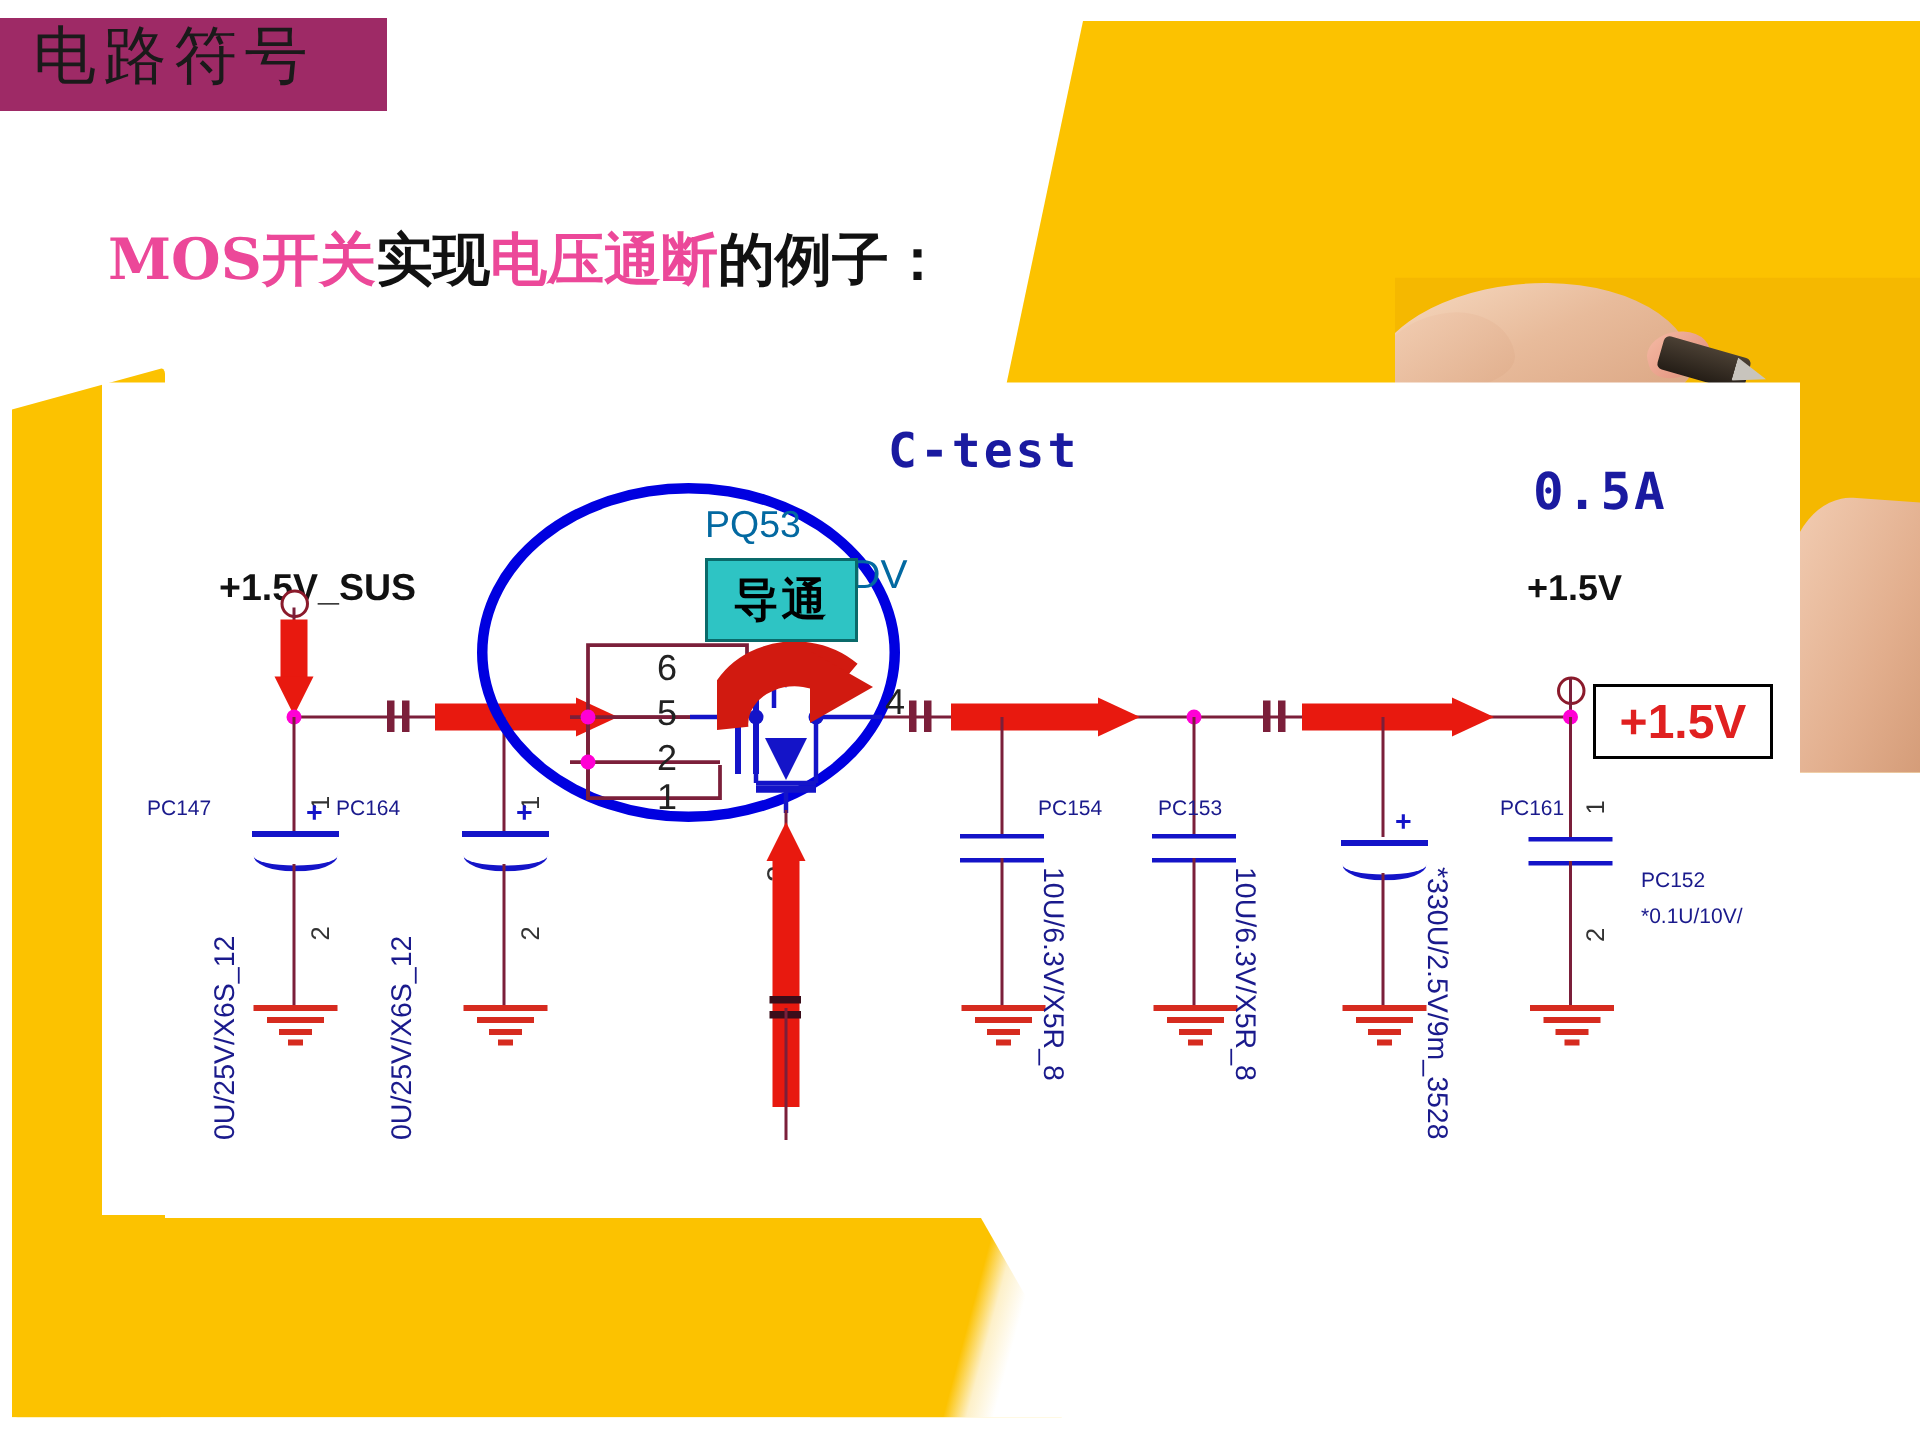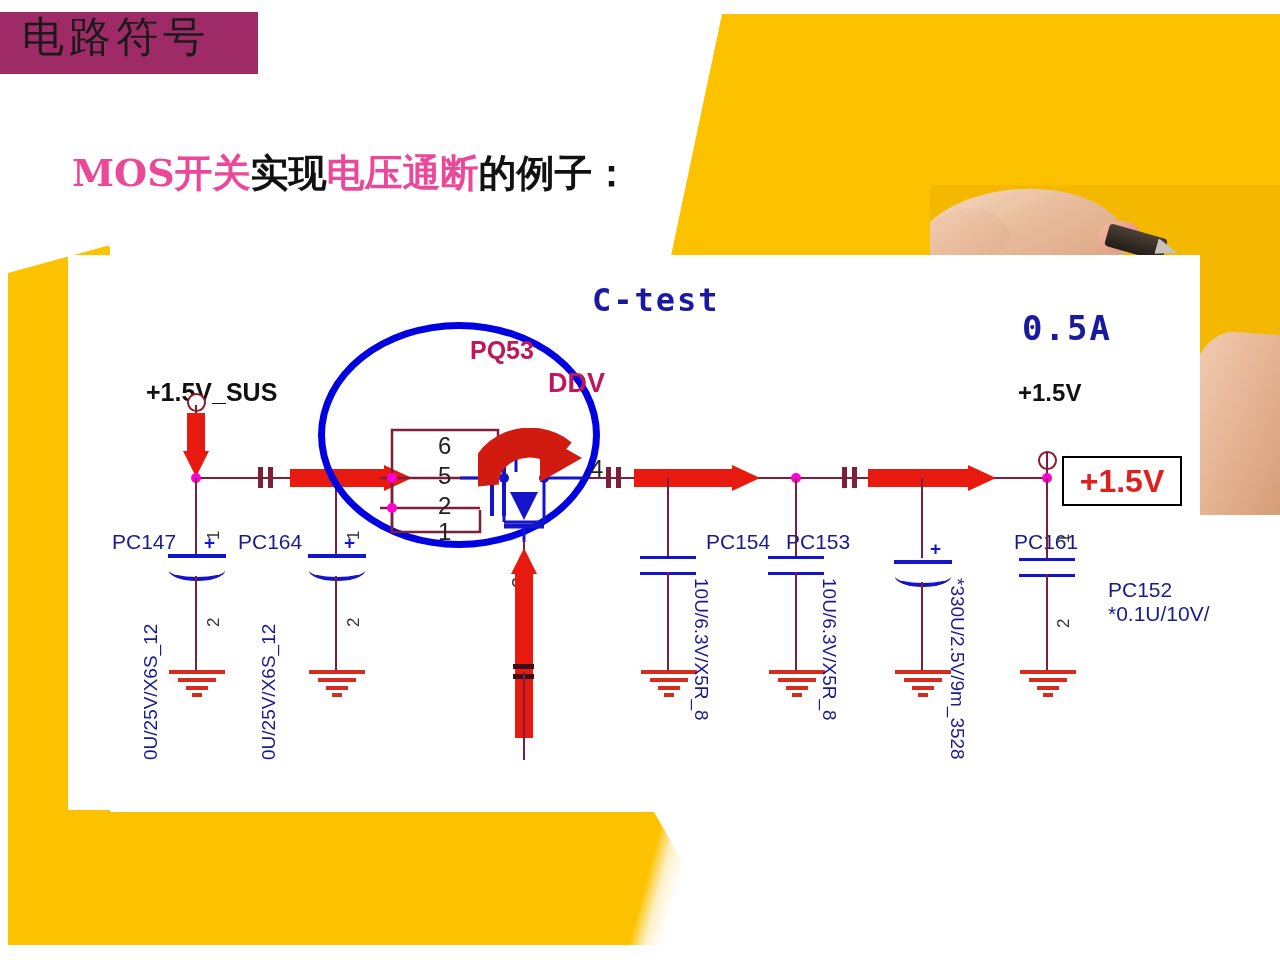--- a/index.html
+++ b/index.html
@@ -144,23 +144,22 @@
     position:absolute;border-bottom:4px solid #1414c8;border-radius:50%;
     width:56px;height:17px;
   }
   .plus{
     position:absolute;color:#1414c8;font-size:19px;font-weight:bold;line-height:1;
     font-family:"Liberation Sans",sans-serif;
   }
   .gnd g1,.gnd{position:absolute;}
   .gnd i{position:absolute;display:block;background:#d62b1f;height:4px;left:50%;transform:translateX(-50%);}
   .ref{
-    position:absolute;color:#1a1a8c;font-size:21px;font-family:"Liberation Sans",sans-serif;
+    position:absolute;color:#1a1a8c;font-size:14px;font-family:"Liberation Sans",sans-serif;
     white-space:nowrap;
-    margin-left:14px;
   }
   .val-vert{
     position:absolute;color:#1a1a8c;font-size:19px;font-family:"Liberation Sans",sans-serif;
     white-space:nowrap;transform-origin:0 0;
   }
   .pinnum{
     position:absolute;color:#333;font-size:17px;font-family:"Liberation Sans",sans-serif;
     transform-origin:0 0;
   }
   .pinlabel{
@@ -215,21 +214,21 @@
 
   .mono-blue{
     position:absolute;color:#1a1aa0;font-family:"DejaVu Sans Mono","Liberation Mono",monospace;
     font-weight:bold;white-space:nowrap;
   }
   .blk-label{
     position:absolute;color:#111;font-family:"Liberation Sans",sans-serif;font-weight:bold;
     white-space:nowrap;
   }
   .ref-bold{
-    position:absolute;color:#be185d;font-family:"Liberation Sans",sans-serif;font-weight:bold;
+    position:absolute;color:#0369a1;font-family:"Liberation Sans",sans-serif;font-weight:normal;
     white-space:nowrap;
   }
 </style>
 </head>
 <body>
 
 <div class="stage">
 
   <div class="yellow-tri-inner"></div>
   <div class="yellow-left"></div>
@@ -370,20 +369,23 @@
 
   <svg style="position:absolute;left:496px;top:438px;width:40px;height:40px;overflow:visible;">
     <line x1="20" y1="34" x2="20" y2="2" stroke="#1414c8" stroke-width="3"></line>
     <polygon points="20,2 8,16 32,16" fill="#1414c8" transform="rotate(25 20 10)"></polygon>
   </svg>
 
   <div class="ref-bold" style="left:470px;top:336px;font-size:25px;">PQ53</div>
 
   <div class="ref-bold" style="left:548px;top:368px;font-size:27px;">DDV</div>
 
+  <div class="cyan-box" style="left:470px;top:372px;width:98px;height:52px;">
+    <span>导通</span>
+  </div>
 
   <svg class="curve-arrow" style="left:478px;top:428px;">
     <path d="M 6 58 A 46 40 0 0 1 84 26" fill="none" stroke="#d11a10" stroke-width="30" stroke-linecap="butt"></path>
     <polygon points="62,6 104,30 62,54" fill="#d11a10"></polygon>
   </svg>
 
   <div class="wire wire-v" style="left:523px;top:540px;height:130px;"></div>
   <div class="arrow-u" style="left:511px;top:548px;height:190px;">
     <div class="head"></div>
       <div class="shaft" style="height:166px;"></div>

